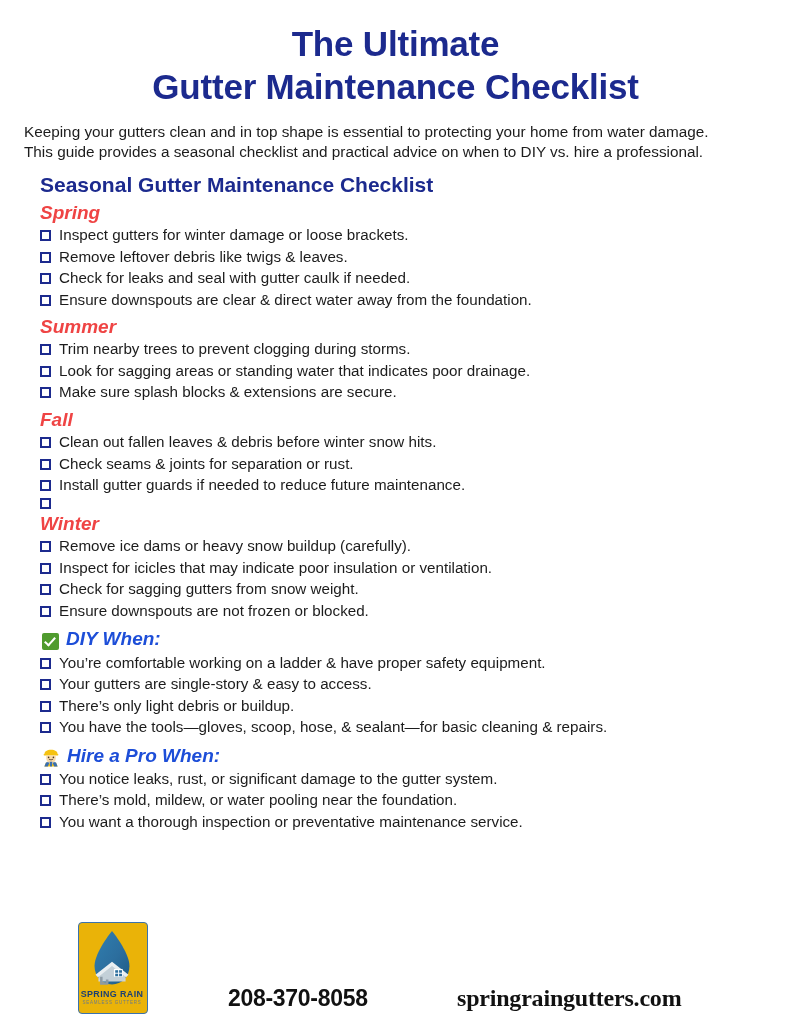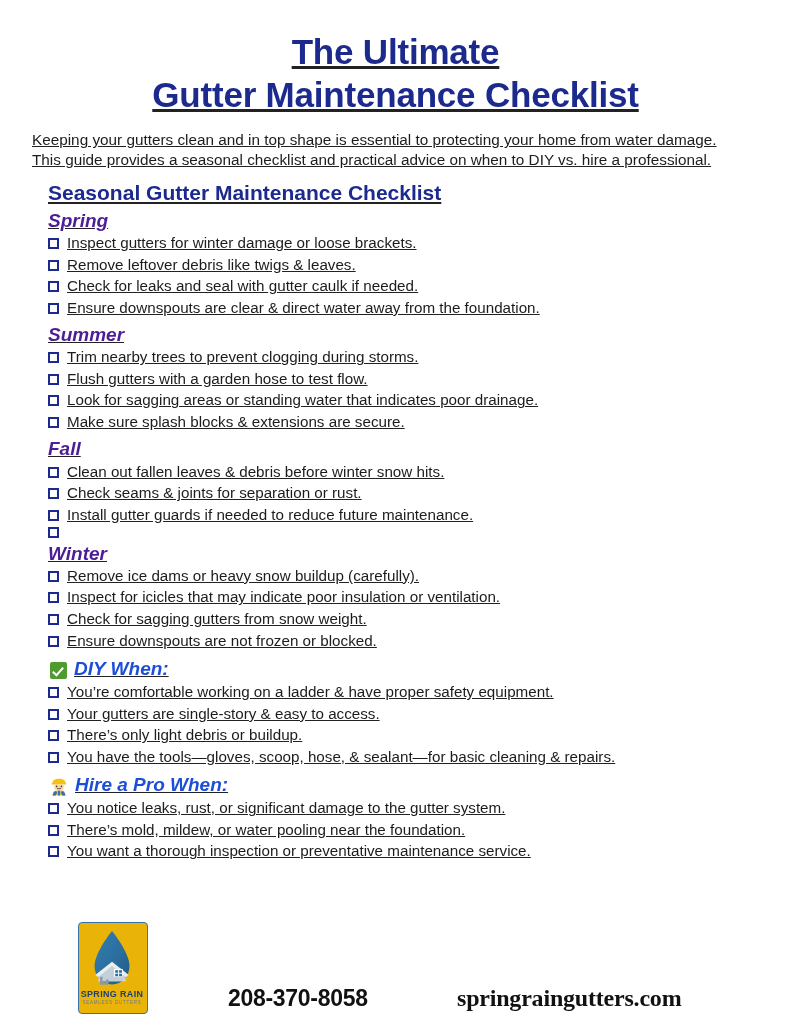--- a/index.html
+++ b/index.html
@@ -12,23 +12,22 @@
     height: 1024px;
     font-family: "Liberation Sans", sans-serif;
     color: #222222;
     overflow: hidden;
     position: relative;
   }
   .page {
     width: 791px;
     height: 1024px;
     box-sizing: border-box;
-    padding: 8px;
-    position: relative;
-    text-decoration: underline;
+    padding: 0;
+    position: relative;
   }
 
   
   .title-block {
     text-align: center;
     padding-top: 22px;
   }
   .title-line {
     font-size: 35px;
     font-weight: bold;
@@ -58,21 +57,21 @@
     margin-bottom: 4px;
   }
   .section-heading.pro-heading {
     margin-top: 18px;
     margin-bottom: 6px;
   }
   .season-heading {
     font-size: 19px;
     font-weight: bold;
     font-style: italic;
-    color: #4c1d95;
+    color: #ef4444;
     margin-top: 5px;
     margin-bottom: 1px;
   }
   .group-heading {
     font-size: 19px;
     font-weight: bold;
     font-style: italic;
     color: #1d4ed8;
     margin-top: 6px;
     margin-bottom: 2px;
@@ -211,24 +210,20 @@
         <span class="checkbox"></span>
         <span>Ensure downspouts are clear &amp; direct water away from the foundation.</span>
       </div>
     </div>
 
     <div class="season-heading">Summer</div>
     <div class="item-list">
       <div class="item">
         <span class="checkbox"></span>
         <span>Trim nearby trees to prevent clogging during storms.</span>
-      </div>
-      <div class="item">
-        <span class="checkbox"></span>
-        <span>Flush gutters with a garden hose to test flow.</span>
       </div>
       <div class="item">
         <span class="checkbox"></span>
         <span>Look for sagging areas or standing water that indicates poor drainage.</span>
       </div>
       <div class="item">
         <span class="checkbox"></span>
         <span>Make sure splash blocks &amp; extensions are secure.</span>
       </div>
     </div>

